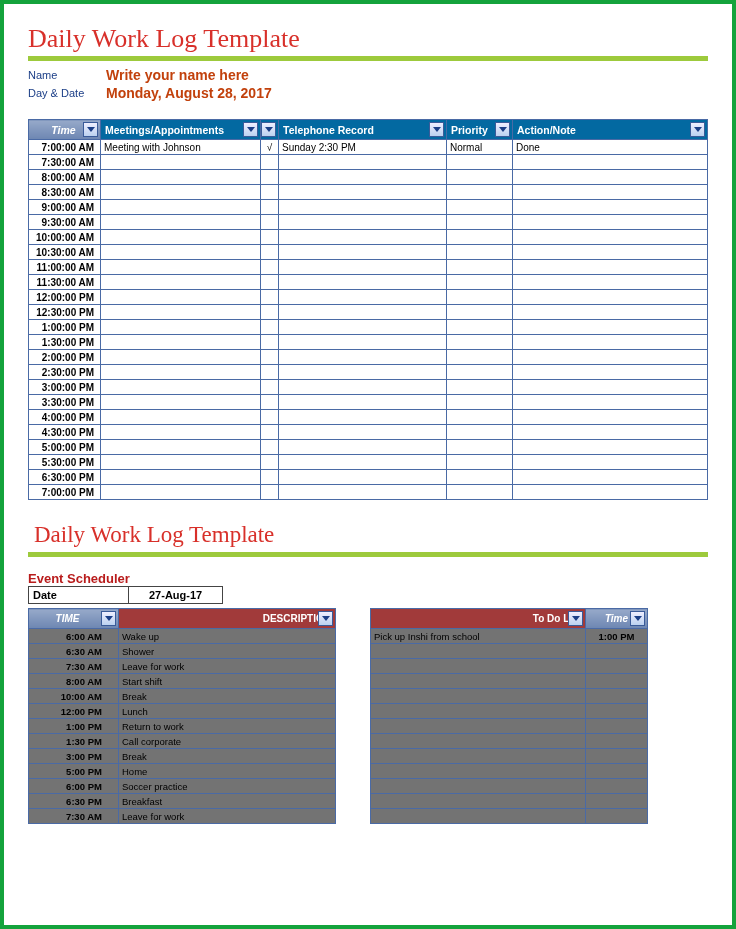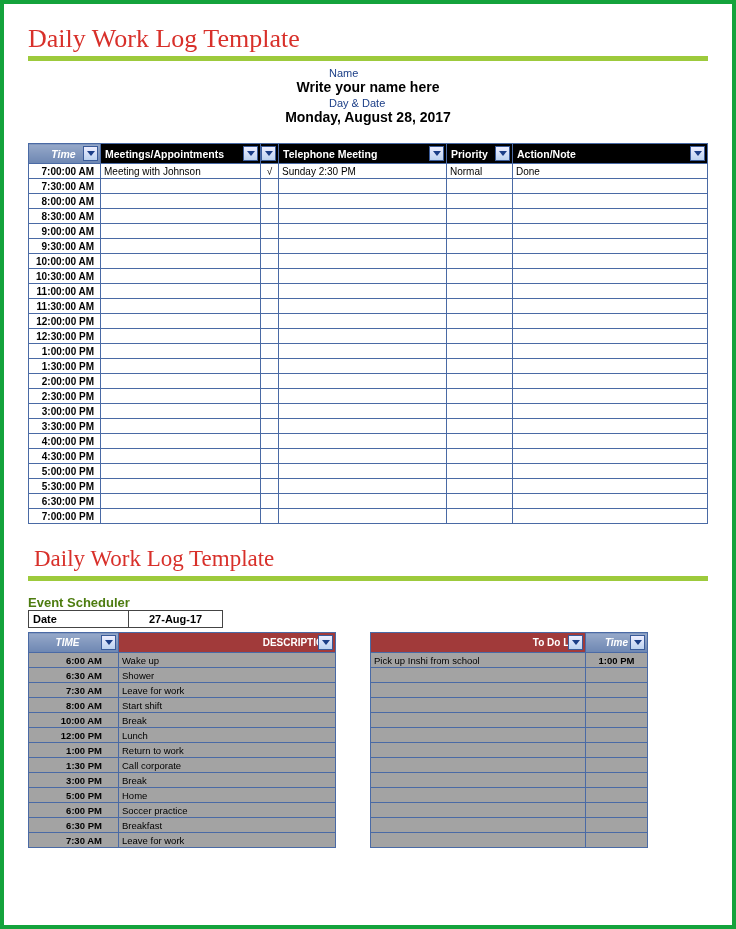--- a/index.html
+++ b/index.html
@@ -15,27 +15,27 @@
   .title2 {
     font-family: Georgia, "Times New Roman", serif; color:#d8302a; font-size:23px;
     margin:12px 0 4px 6px;
   }
   .hr-green {
     height:5px; background:#9dca3c; border:none; margin:2px 0 0 0;
   }
   .meta {
     margin-top:6px; font-size:12px;
   }
-  .meta-row { display:flex; align-items:center; margin-bottom:2px;flex-direction:column; }
+  .meta-row { display:flex; align-items:center; margin-bottom:2px; }
   .meta-label { color:#1b3e87; width:78px; font-size:11px; }
-  .meta-value { color:#000000; font-weight:bold; font-size:14px; }
+  .meta-value { color:#c2410c; font-weight:bold; font-size:14px; }
   table { border-collapse:collapse; }
   .log-table { width:100%; margin-top:18px; font-size:10px; }
   .log-table th {
-    background:#000000; color:#fff; font-weight:bold; text-align:left;
+    background:#0369a1; color:#fff; font-weight:bold; text-align:left;
     border:1px solid #4a6aa5; padding:0 4px; height:20px; position:relative;
     font-size:10.5px; white-space:nowrap;
   }
   .log-table th.time-head, .sched-table th.time-head, .todo-table th.time-head {
     background: linear-gradient(#96a9c9,#6d86b2); color:#fff; font-style:italic;
     text-align:center;
   }
   .log-table td {
     border:1px solid #4a6aa5; padding:0 3px; height:15px; background:#fff;
     font-size:10px; color:#000;
@@ -49,37 +49,37 @@
   .drop {
     position:absolute; right:2px; top:2px; width:15px; height:15px;
     background:linear-gradient(#eef,#bcd2f0); border:1px solid #3a5b99;
     display:flex; align-items:center; justify-content:center;
   }
   .drop::after {
     content:""; border-left:4px solid transparent; border-right:4px solid transparent;
     border-top:5px solid #1b3e87;
   }
   .section2 { margin-top:22px; }
-  .evt-lbl { font-weight:bold; color:#4d7c0f; font-size:13px; margin-top:14px; }
+  .evt-lbl { font-weight:bold; color:#b91c1c; font-size:13px; margin-top:14px; }
   .date-row { display:flex; font-size:11px; }
   .date-row .dl { font-weight:bold; width:100px; border:1px solid #444; border-right:none; padding:2px 4px; }
   .date-row .dv { font-weight:bold; border:1px solid #444; padding:2px 20px 2px 20px; }
   .lower { display:flex; gap:34px; margin-top:4px; }
   .sched-table, .todo-table {
     border-collapse:collapse; font-size:9.5px;
   }
   .sched-table { width:308px; }
   .todo-table { width:278px; }
   .sched-table th, .todo-table th {
     background:#a13a3a; color:#fff; font-weight:bold; text-align:right;
     border:1px solid #4a6aa5; padding:0 4px; height:20px; position:relative;
     font-size:10px; white-space:nowrap;
   }
   .sched-table td, .todo-table td {
-    border:1px solid #4a6aa5; padding:0 3px; height:15px; background:#a3a3a3;
+    border:1px solid #4a6aa5; padding:0 3px; height:15px; background:#737373;
     font-size:9.5px; color:#000;
   }
   .sched-table .st-col { width:90px; text-align:right; font-weight:bold; padding-right:16px; }
   .todo-table .tt-col { width:62px; text-align:center; font-weight:bold; }
   .ctr { text-align:center; }
 </style>
 </head>
 <body>
 
 <div class="page">
@@ -107,21 +107,21 @@
         </th>
         <th class="meet-col">
           <span>Meetings/Appointments</span>
           <span class="drop"></span>
         </th>
         <th class="x-col">
           <span>X</span>
           <span class="drop"></span>
         </th>
         <th class="tel-col">
-          <span>Telephone Meeting</span>
+          <span>Telephone Record</span>
           <span class="drop"></span>
         </th>
         <th class="prio-col">
           <span>Priority</span>
           <span class="drop"></span>
         </th>
         <th class="act-col">
           <span>Action/Note</span>
           <span class="drop"></span>
         </th>

